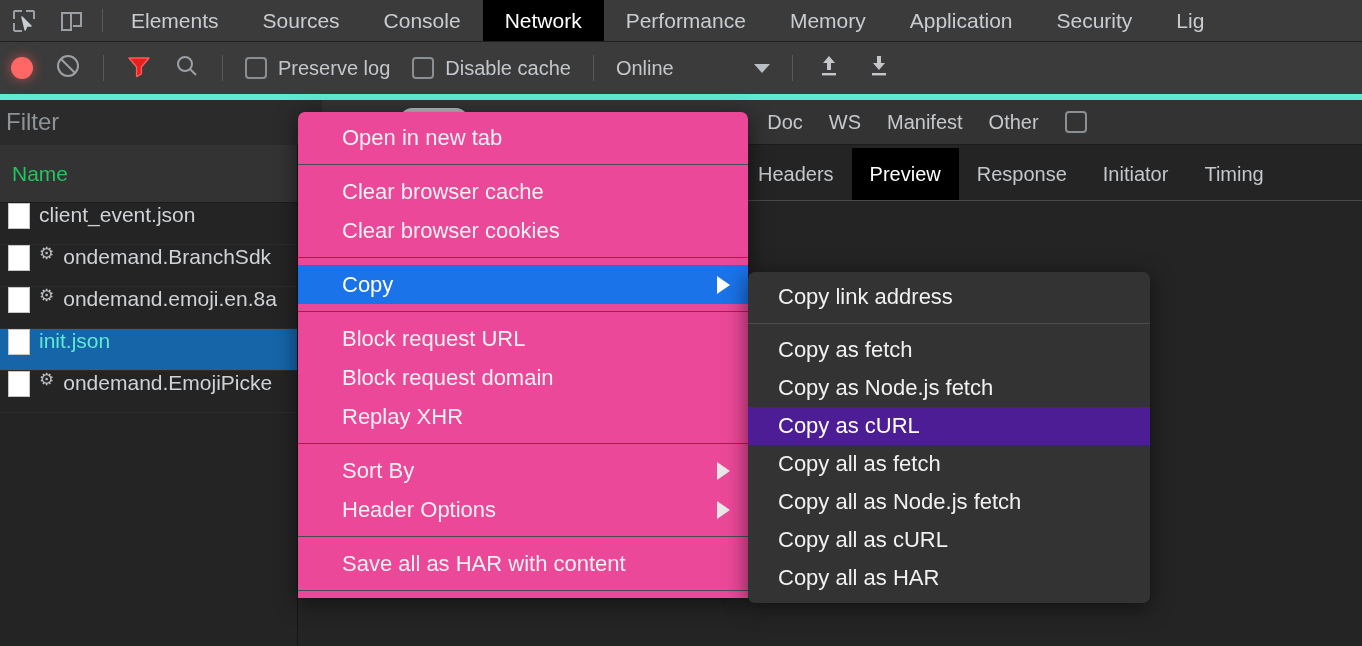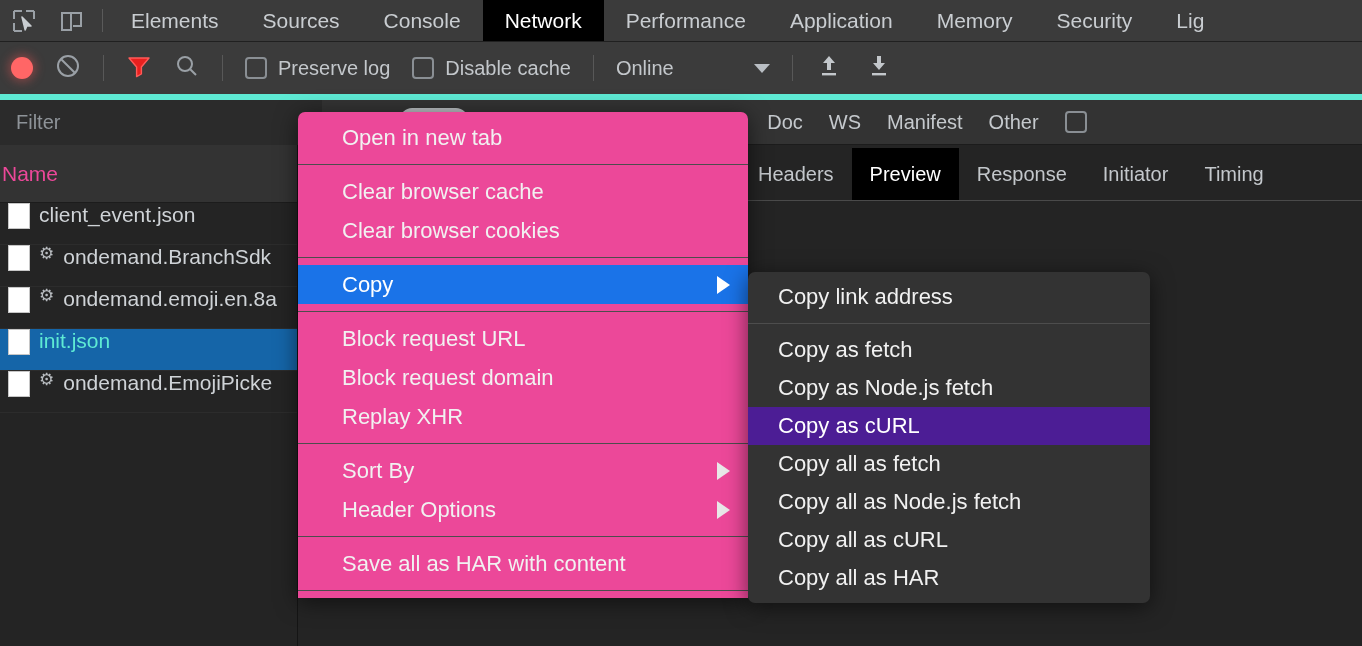--- a/index.html
+++ b/index.html
@@ -47,35 +47,35 @@
   .caret-dn { width:0;height:0;border-left:8px solid transparent;border-right:8px solid transparent;border-top:9px solid #b9bec3; }
 
   
   .filterrow {
     position: absolute; left: 0; top: 100px; width: 1362px; height: 45px;
     background: #333333; border-bottom: 1px solid #1c1c1c;
     display: flex; align-items: center;
   }
   .filter-input {
     width: 322px; height: 45px; background: #2b2b2b; border: none; outline: none;
-    color: #fde047; font-size: 20px; padding: 0 16px;
+    color: #fde047; font-size: 24px; padding: 0 6px;
     font-family: "Liberation Sans", sans-serif;
   }
   .filter-input::placeholder { color: #8e9398; }
   .ftypes { display: flex; align-items: center; gap: 26px; padding-left: 16px; color: #c5c9cd; font-size: 20px; white-space: nowrap; }
   .pill { background: #b9bdc1; color: #1f1f1f; border-radius: 12px; padding: 3px 13px; font-size: 20px; }
   .warn-chip { width: 36px; height: 12px; background: #d8892b; border-radius: 3px 3px 0 0; }
   .hidebox { width: 22px; height: 22px; border: 2px solid #8a8f94; border-radius: 4px; flex: none; }
 
   
   .colhead {
     position: absolute; left: 0; top: 145px; width: 297px; height: 58px;
     background: #333333; border-bottom: 1px solid #1c1c1c;
-    display: flex; align-items: center; padding-left: 2px;
-    color: #ec4899; font-size: 21px;
+    display: flex; align-items: center; padding-left: 12px;
+    color: #22c55e; font-size: 21px;
   }
   .detail-tabs {
     position: absolute; left: 740px; top: 148px; width: 622px; height: 52px;
     display: flex; align-items: stretch; color: #c3c7cb; font-size: 20px;
   }
   .dtab { display: flex; align-items: center; padding: 0 18px; white-space: nowrap; }
   .dtab.active { background: #000000; color: #ffffff; }
   .detail-underline { position: absolute; left: 740px; top: 200px; width: 622px; height: 1px; background: #4a4a4a; }
 
   
@@ -138,22 +138,22 @@
         <rect x="3" y="5" width="9" height="17" fill="none" stroke="#9aa0a6" stroke-width="2"></rect>
         <path d="M12 5h10v13h-8" fill="none" stroke="#9aa0a6" stroke-width="2"></path>
       </svg>
     </div>
     <div class="tb-sep"></div>
     <div class="tab">Elements</div>
     <div class="tab">Sources</div>
     <div class="tab">Console</div>
     <div class="tab active">Network</div>
     <div class="tab">Performance</div>
+    <div class="tab">Memory</div>
     <div class="tab">Application</div>
-    <div class="tab">Memory</div>
     <div class="tab">Security</div>
     <div class="tab">Lig</div>
   </div>
 
   <div class="toolbar">
     <div class="rec-dot"></div>
     <div class="tb-gap"></div>
     <div style="flex:none;">
       <svg width="26" height="26" viewBox="0 0 26 26">
         <circle cx="13" cy="13" r="10" fill="none" stroke="#9aa0a6" stroke-width="2"></circle>

